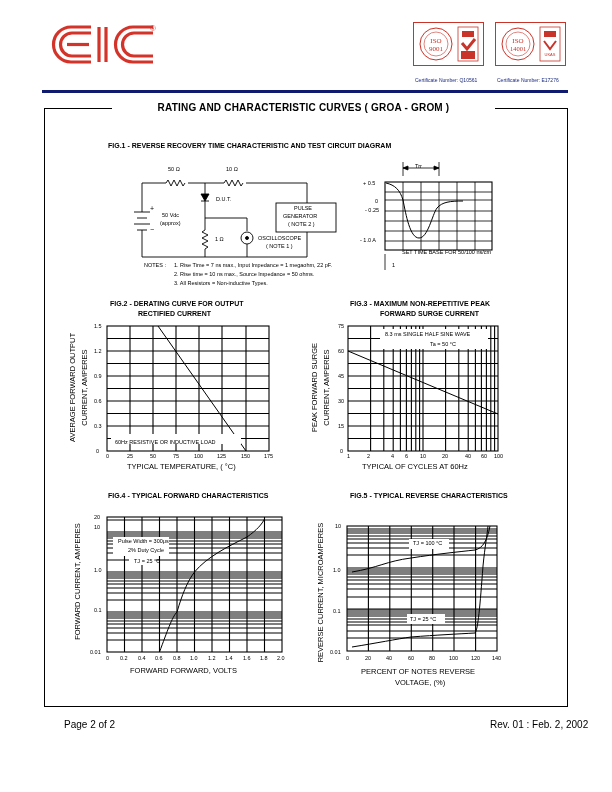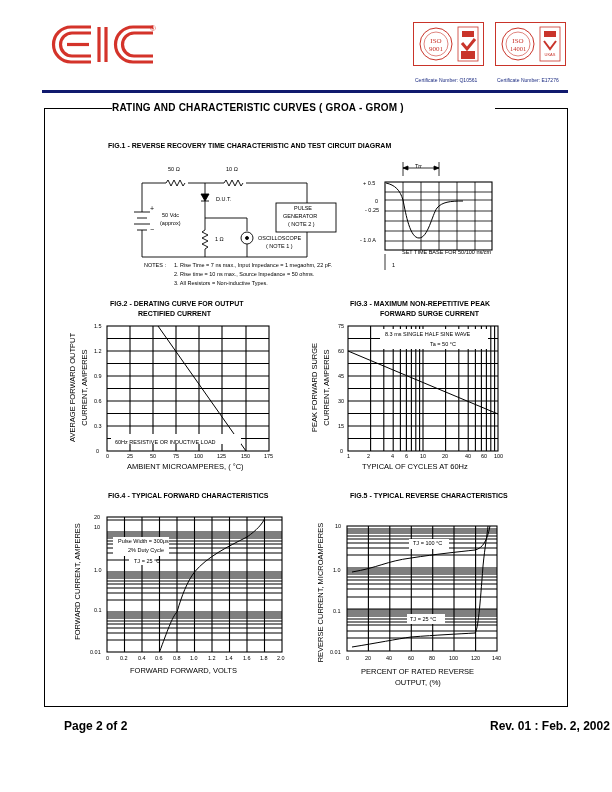--- a/index.html
+++ b/index.html
@@ -7,28 +7,28 @@
   .abs{position:absolute;}
   .logo{left:55px;top:22px;width:110px;height:45px;}
   .reg{left:150px;top:24px;font-size:8px;color:#d4332a;}
   .certs{left:413px;top:22px;}
   .cert-box{position:absolute;border:1.5px solid #c9342a;width:69px;height:42px;}
   .cert-label{position:absolute;font-size:5px;color:#1a2a80;white-space:nowrap;}
   .hr-blue{left:42px;top:90px;width:526px;height:3px;background:#101a6e;}
   .frame{left:44px;top:108px;width:522px;height:598px;border:1px solid #000;border-top:none;}
   .frame-top-l{left:44px;top:108px;width:68px;height:1px;background:#000;}
   .frame-top-r{left:495px;top:108px;width:72px;height:1px;background:#000;}
-  .main-title{left:112px;top:102px;width:383px;text-align:left;font-weight:bold;font-size:10px;letter-spacing:0.2px;}
+  .main-title{left:112px;top:102px;width:383px;text-align:center;font-weight:bold;font-size:10px;letter-spacing:0.2px;}
   .fig-title{font-weight:bold;font-size:7px;white-space:nowrap;}
   .small{font-size:5.5px;white-space:nowrap;}
   .tick{font-size:5.5px;position:absolute;white-space:nowrap;}
   .axis-label{font-size:7.5px;position:absolute;white-space:nowrap;}
   .rot{transform:rotate(-90deg);transform-origin:center;text-align:center;}
   svg{position:absolute;overflow:visible;}
-  .footer{font-weight:bold;font-size:12px;padding-left:20px;}
+  .footer{font-weight:normal;font-size:10px;padding-left:20px;}
 </style>
 </head>
 <body>
 
 <div class="abs logo">
   <svg width="110" height="45" viewBox="0 0 110 45">
     <g fill="none" stroke="#d4332a" stroke-width="3.2">
 
       <path d="M36 5 H16 A17 17 0 0 0 16 40 H36"></path>
       <path d="M36 11 H17 A11 11 0 0 0 17 34 H36"></path>
@@ -167,21 +167,21 @@
 <div class="tick" style="left:94px;top:423px;">0.3</div>
 <div class="tick" style="left:96px;top:448px;">0</div>
 <div class="tick" style="left:106px;top:453px;">0</div>
 <div class="tick" style="left:127px;top:453px;">25</div>
 <div class="tick" style="left:150px;top:453px;">50</div>
 <div class="tick" style="left:173px;top:453px;">75</div>
 <div class="tick" style="left:194px;top:453px;">100</div>
 <div class="tick" style="left:217px;top:453px;">125</div>
 <div class="tick" style="left:241px;top:453px;">150</div>
 <div class="tick" style="left:264px;top:453px;">175</div>
-<div class="axis-label" style="left:127px;top:462px;">AMBIENT MICROAMPERES, ( °C)</div>
+<div class="axis-label" style="left:127px;top:462px;">TYPICAL TEMPERATURE, ( °C)</div>
 <div class="axis-label rot" style="left:12px;top:383px;width:120px;">AVERAGE FORWARD OUTPUT</div>
 <div class="axis-label rot" style="left:24px;top:383px;width:120px;">CURRENT, AMPERES</div>
 
 <div class="abs fig-title" style="left:350px;top:300px;">FIG.3 - MAXIMUM NON-REPETITIVE PEAK</div>
 <div class="abs fig-title" style="left:380px;top:310px;">FORWARD SURGE CURRENT</div>
 <svg style="left:348px;top:326px;" width="151" height="126">
   <g stroke="#000" stroke-width="1.1" fill="none">
     <rect x="0" y="0" width="150" height="125"></rect>
     <path d="M22.6 0V125 M35.8 0V125 M45.2 0V125 M52.4 0V125 M58.4 0V125 M63.4 0V125 M67.8 0V125 M71.6 0V125 M75 0V125"></path>
     <path d="M97.6 0V125 M110.8 0V125 M120.2 0V125 M127.4 0V125 M133.4 0V125 M138.4 0V125 M142.8 0V125 M146.6 0V125"></path>
@@ -270,18 +270,18 @@
 <div class="tick" style="left:333px;top:608px;">0.1</div>
 <div class="tick" style="left:330px;top:649px;">0.01</div>
 <div class="tick" style="left:346px;top:655px;">0</div>
 <div class="tick" style="left:365px;top:655px;">20</div>
 <div class="tick" style="left:386px;top:655px;">40</div>
 <div class="tick" style="left:408px;top:655px;">60</div>
 <div class="tick" style="left:429px;top:655px;">80</div>
 <div class="tick" style="left:449px;top:655px;">100</div>
 <div class="tick" style="left:471px;top:655px;">120</div>
 <div class="tick" style="left:492px;top:655px;">140</div>
-<div class="axis-label" style="left:361px;top:667px;">PERCENT OF RATED REVERSE</div>
-<div class="axis-label" style="left:395px;top:678px;">OUTPUT, (%)</div>
+<div class="axis-label" style="left:361px;top:667px;">PERCENT OF NOTES REVERSE</div>
+<div class="axis-label" style="left:395px;top:678px;">VOLTAGE, (%)</div>
 <div class="axis-label rot" style="left:240px;top:588px;width:160px;">REVERSE CURRENT, MICROAMPERES</div>
 
 <div class="abs footer" style="left:44px;top:719px;">Page 2 of 2</div>
 <div class="abs footer" style="left:470px;top:719px;">Rev. 01 : Feb. 2, 2002</div>
 
 </body></html>

